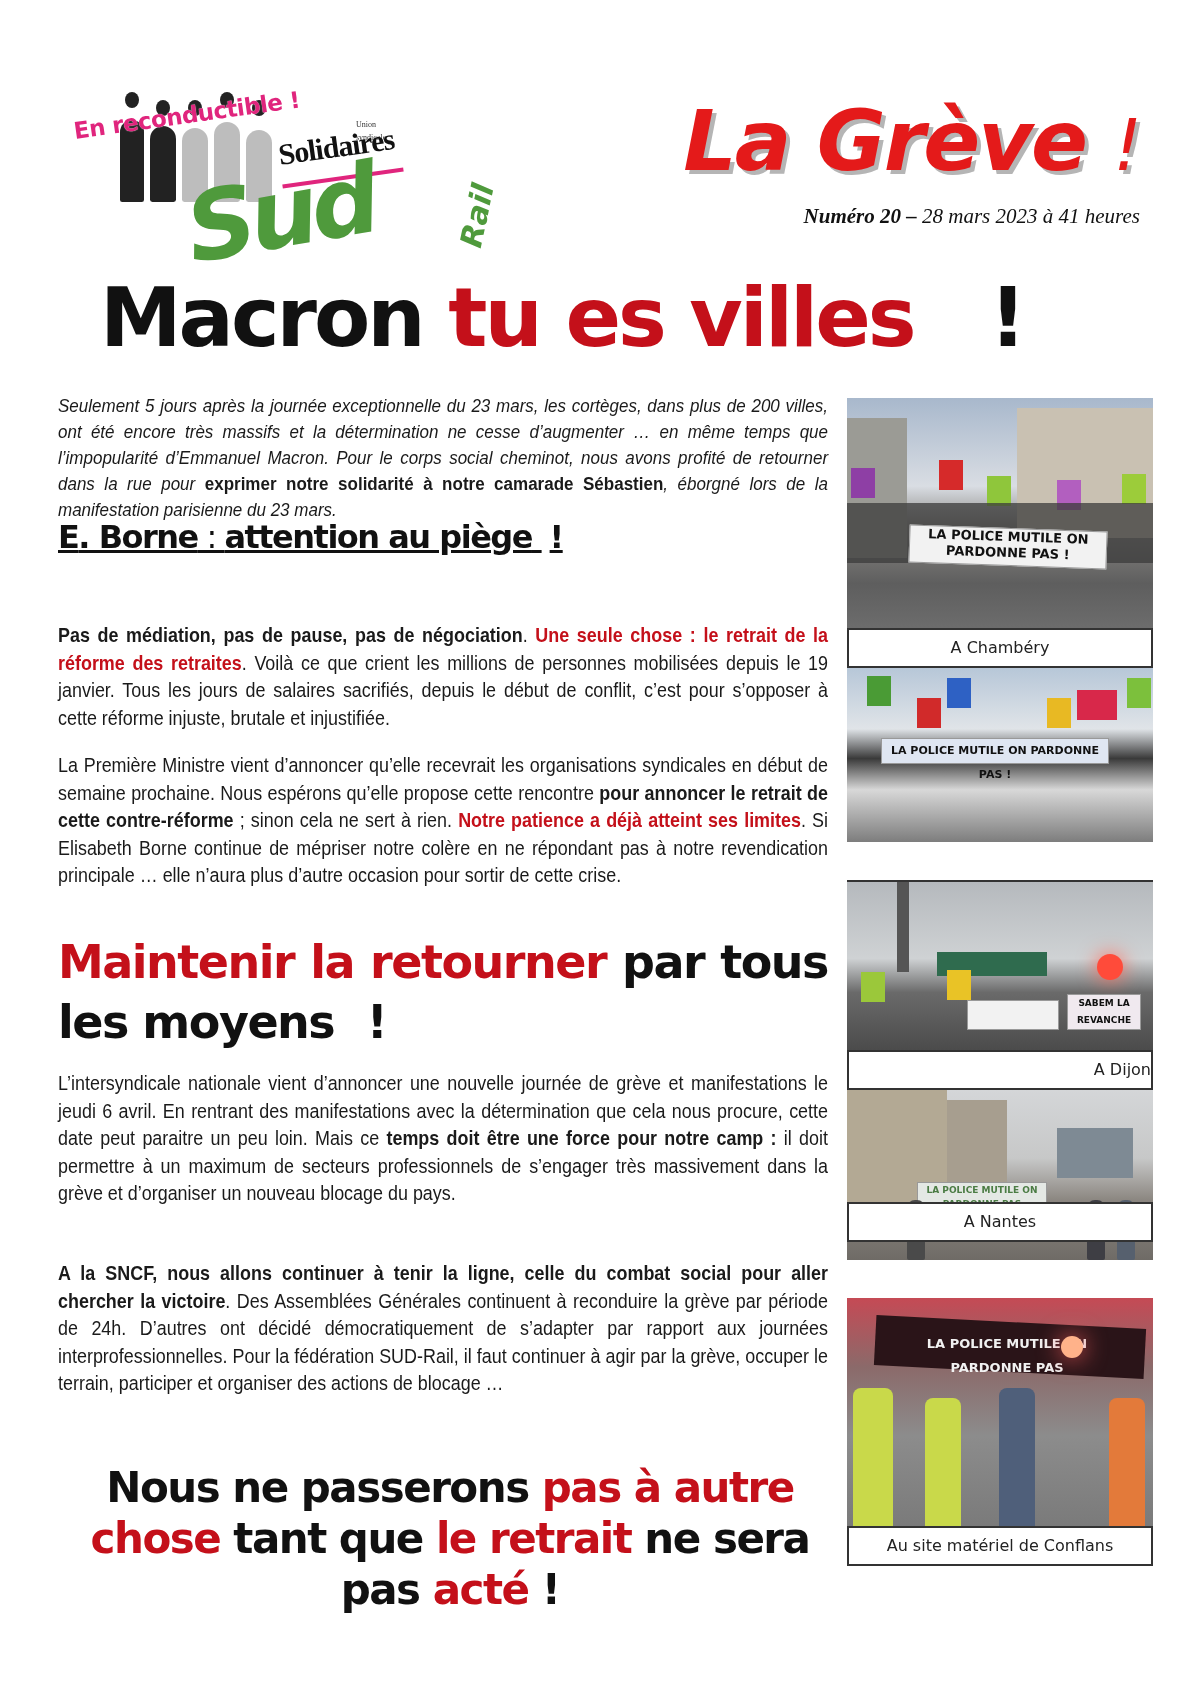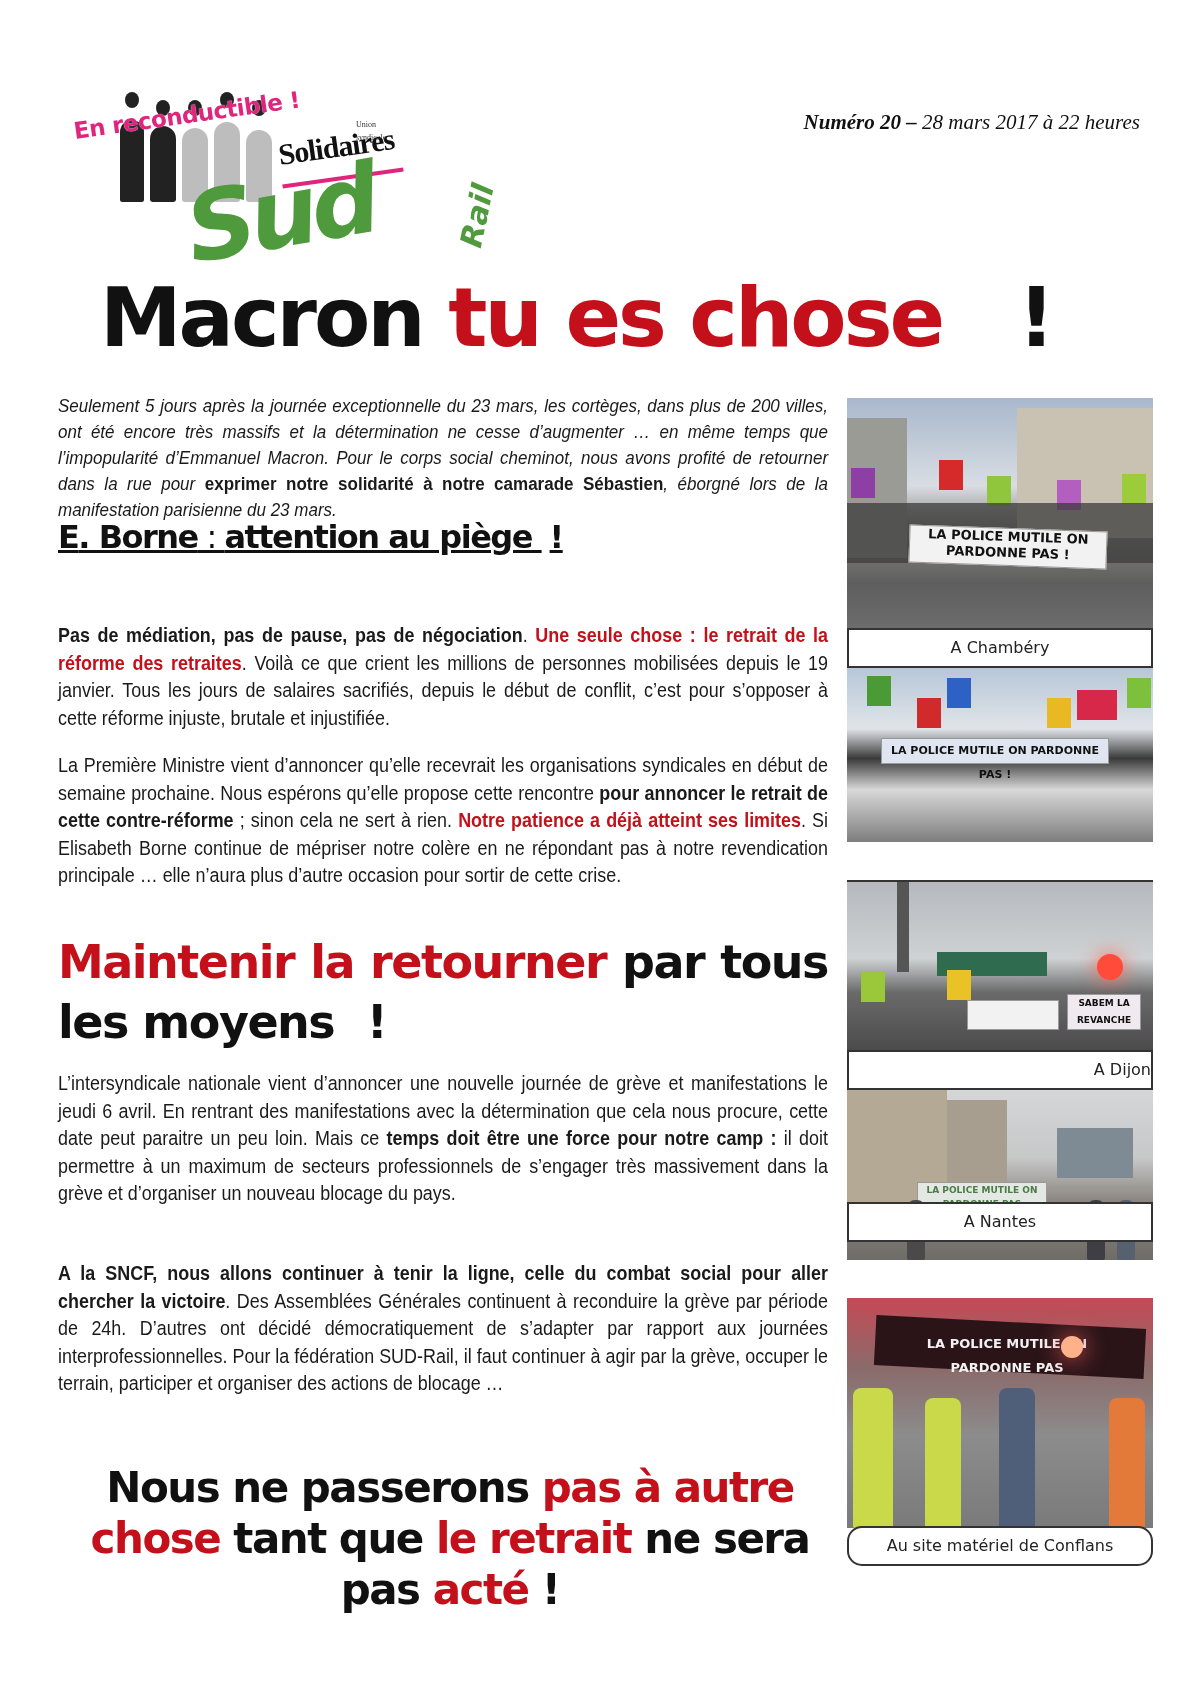--- a/index.html
+++ b/index.html
@@ -65,28 +65,32 @@
   </div>
   <div class="logo-tag">En reconductible !</div>
   <div class="logo-union" style="width:40px;">Union syndicale</div>
   <div class="logo-solidaires">Solidaires</div>
   <div class="logo-underline"></div>
   <div class="logo-sud">Sud</div>
   <div class="logo-rail">Rail</div>
 </div>
 
 <div class="abs masthead">
+  <div class="mast-title">
+    <span>La Grève</span>
+    <span class="mast-bang">!</span>
+  </div>
   <div class="mast-sub">
-    <b>Numéro 20</b><b> – </b><span>28 mars 2017 à 22 heures</span>
+    <b>Numéro 20</b><b> – </b><span>28 mars 2023 à 41 heures</span>
   </div>
 </div>
 
 <div class="abs headline">
   <span class="black">Macron</span>
-  <span class="red">tu es chose</span>
+  <span class="red">tu es villes</span>
   <span class="black" style="margin-left:50px;">!</span>
 </div>
 
 <div class="abs col intro" style="transform:scaleX(0.93);transform-origin:left top;width:828px;">
   <span>Seulement 5 jours après la journée exceptionnelle du 23 mars, les cortèges, dans plus de 200 villes, ont été encore très massifs et la détermination ne cesse d’augmenter … en même temps que l’impopularité d’Emmanuel Macron. Pour le corps social cheminot, nous avons profité de retourner dans la rue pour </span><b style="font-style:normal;">exprimer notre solidarité à notre camarade Sébastien</b><span>, éborgné lors de la manifestation parisienne du 23 mars.</span>
 </div>
 
 <div class="abs col sec-title s1">
   <span>E</span><span>. Borne</span><span style="font-weight:normal;"> : </span><span>attention au piège</span>
   <span style="margin-left:8px;">!</span>
@@ -165,13 +169,13 @@
 
 <div class="photo" style="top:1298px;height:230px;background:linear-gradient(180deg,#c54a55 0%,#8b6a6a 30%,#8c8c8c 60%,#7a7a7a 100%);">
   <div style="position:absolute;left:28px;top:24px;width:270px;height:50px;background:#2a1418;transform:rotate(3deg);"></div>
   <div class="banner" style="left:40px;top:34px;width:240px;height:24px;background:transparent;border:none;color:#f1f1f1;font-size:13px;line-height:24px;">LA POLICE MUTILE  ON PARDONNE PAS</div>
   <div class="figure" style="left:6px;width:40px;height:140px;background:#c9d94a;"></div>
   <div class="figure" style="left:78px;width:36px;height:130px;background:#c9d94a;"></div>
   <div class="figure" style="left:152px;width:36px;height:140px;background:#4f5f7a;"></div>
   <div class="figure" style="left:262px;width:36px;height:130px;background:#e37a3a;"></div>
   <div style="position:absolute;left:214px;top:38px;width:22px;height:22px;border-radius:50%;background:#ffb28a;box-shadow:0 0 24px #ff6060;"></div>
 </div>
-<div class="caption" style="top:1526px;border-radius:15px;">Au site matériel de Conflans</div>
+<div class="caption" style="top:1526px;">Au site matériel de Conflans</div>
 
 </body></html>

